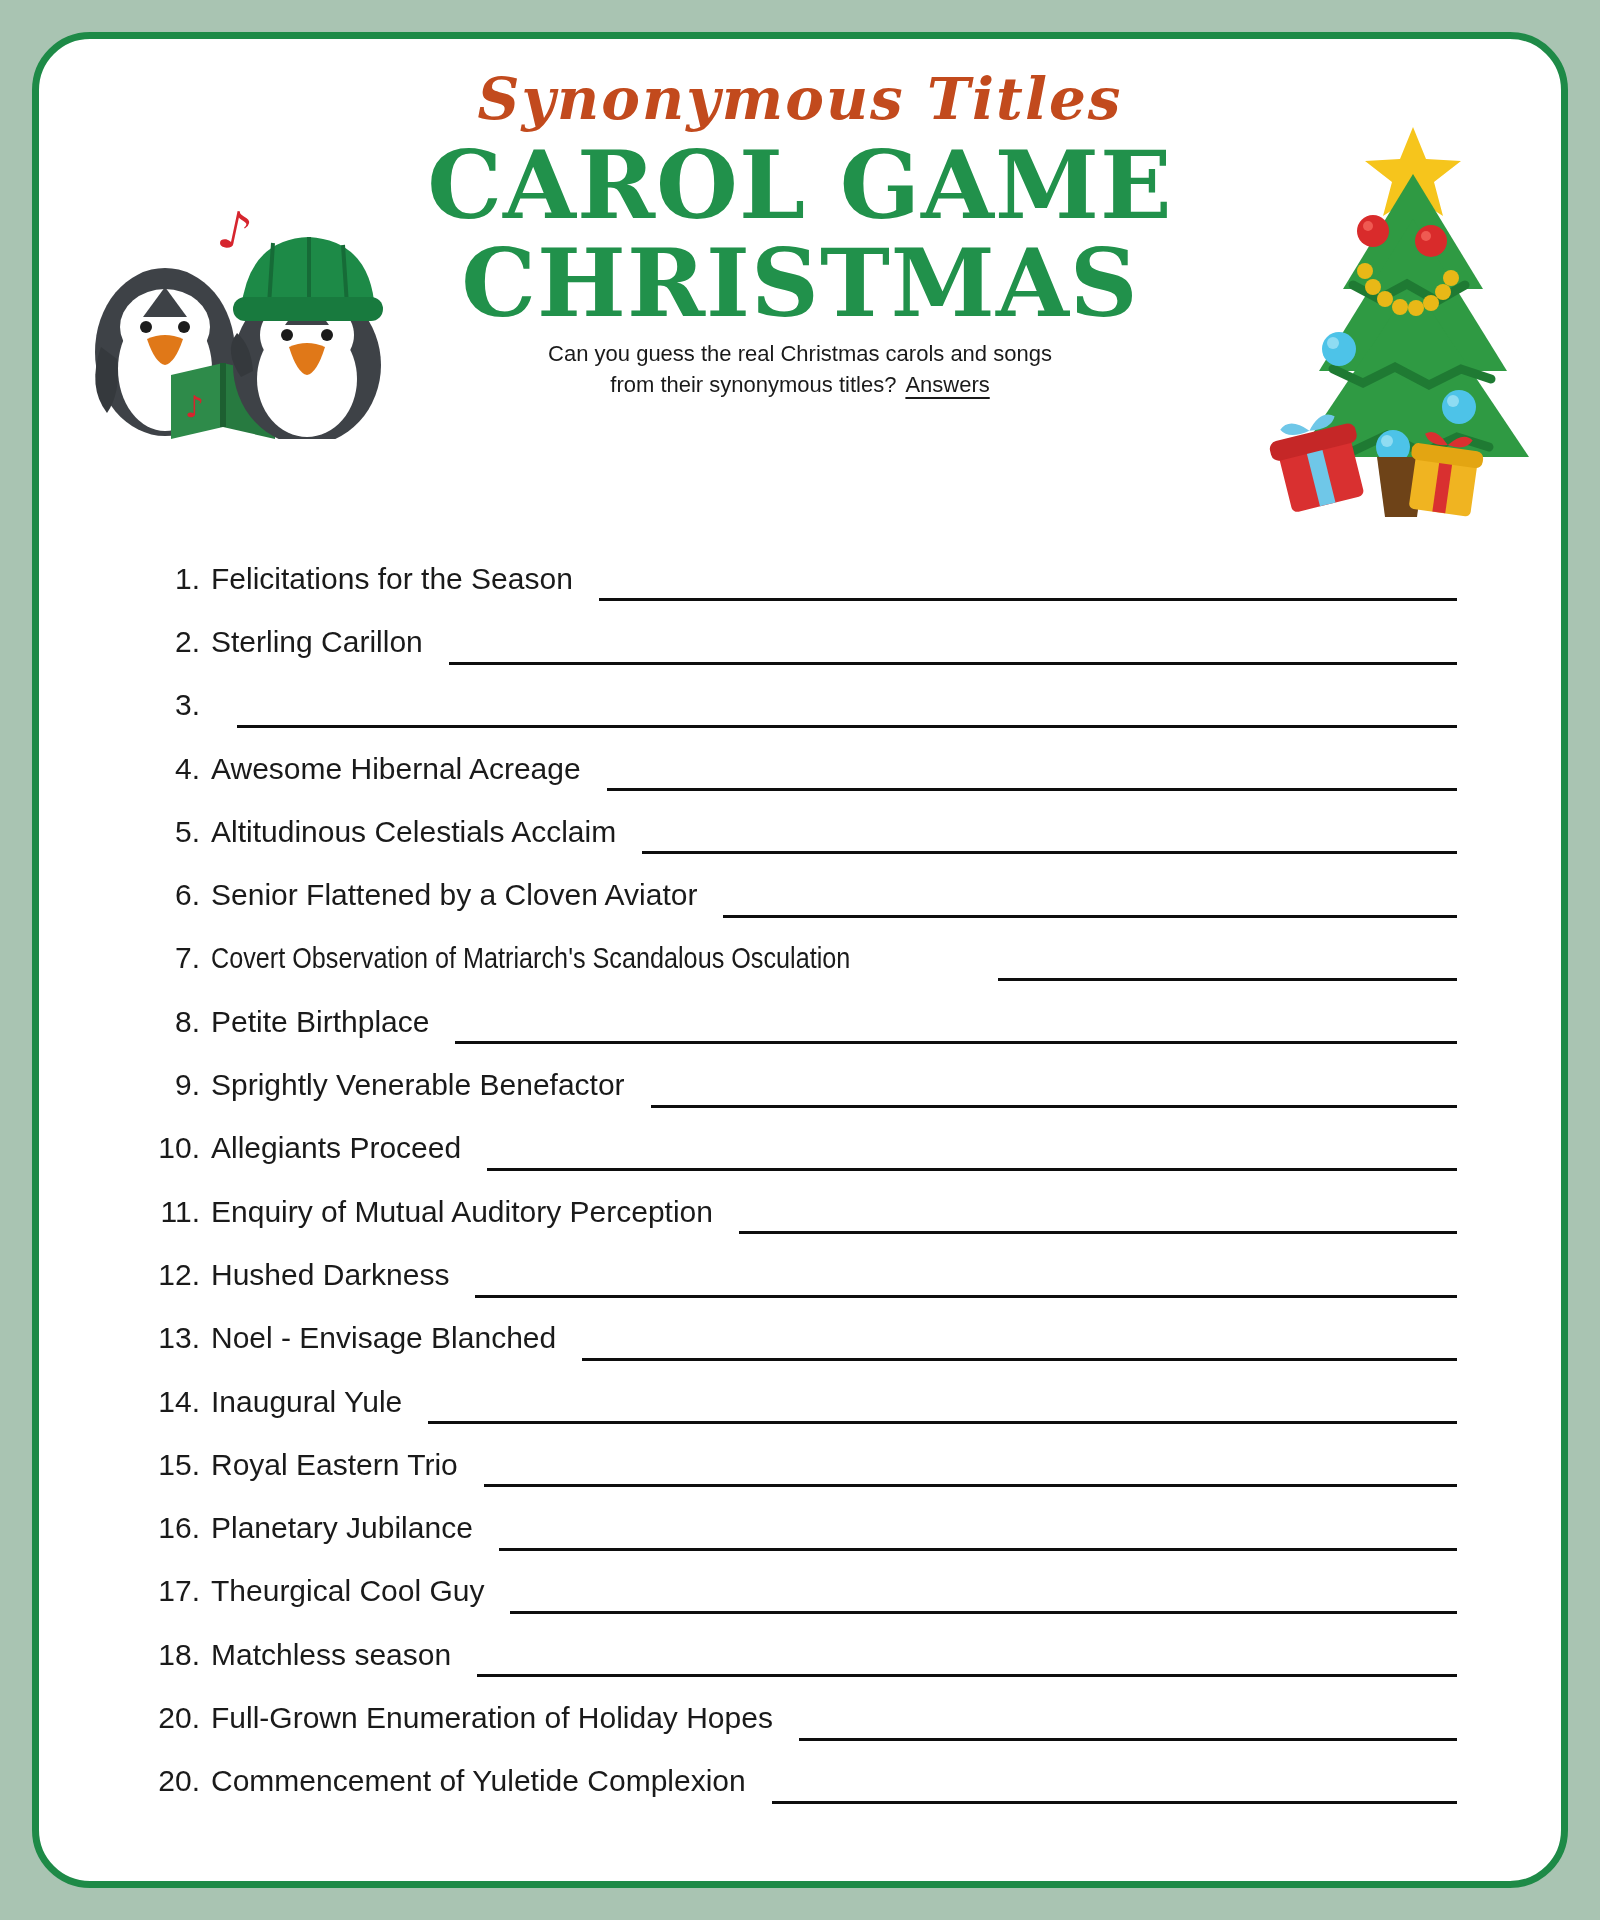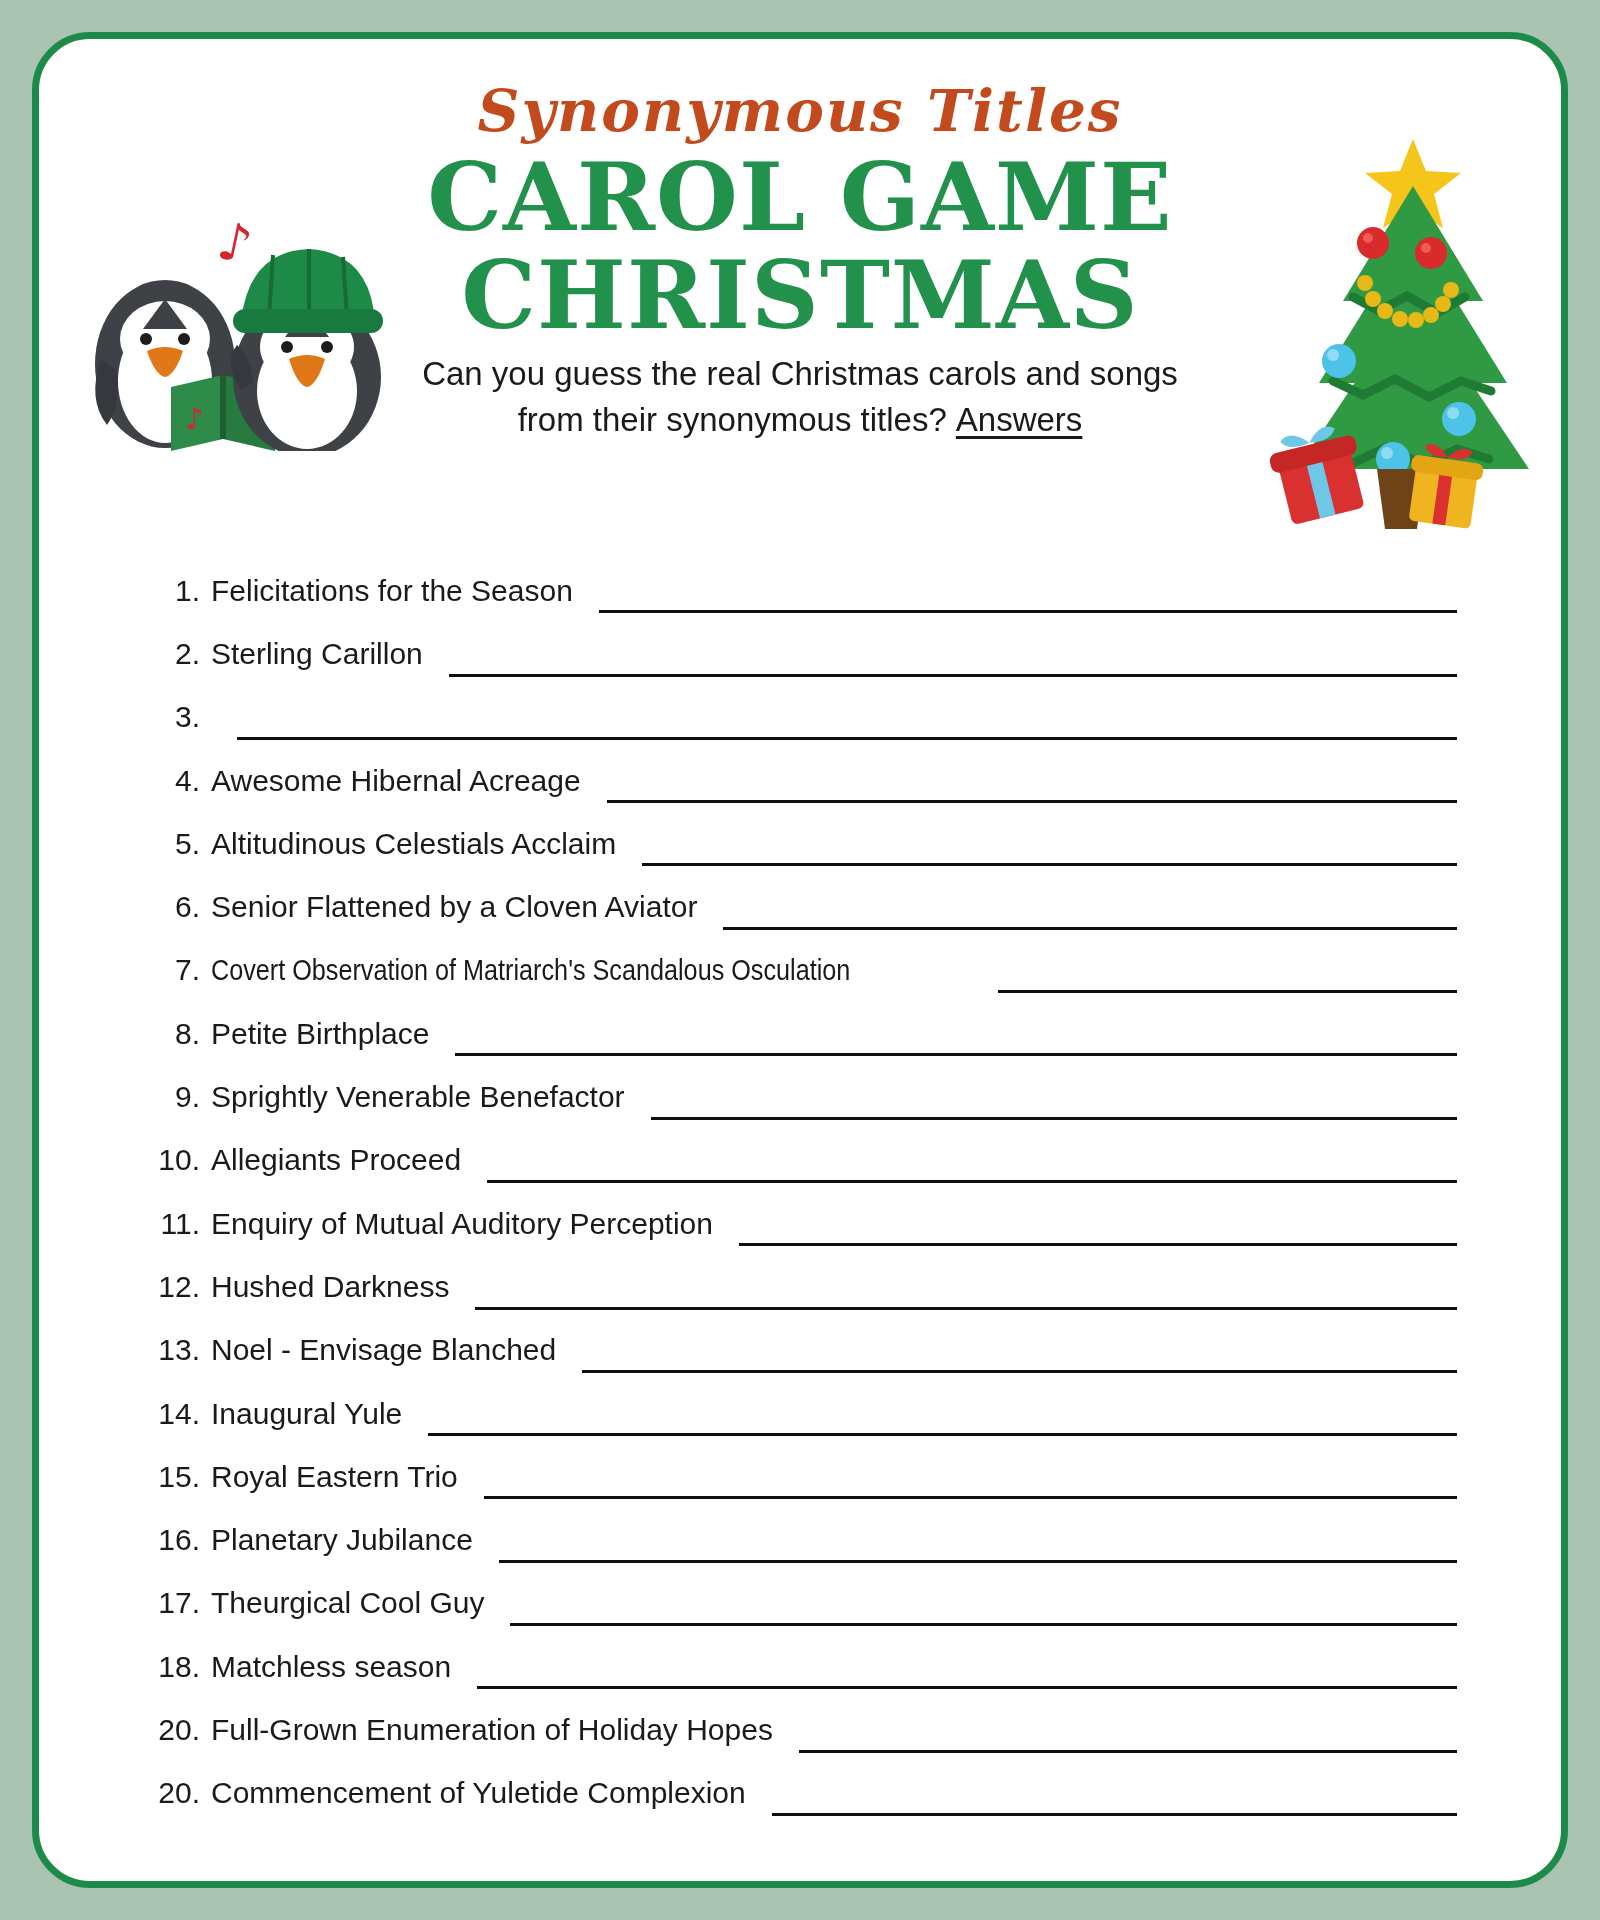--- a/index.html
+++ b/index.html
@@ -24,41 +24,41 @@
     width: 1536px; height: 1856px;
     background: #ffffff;
     border: 7px solid var(--card-border);
     border-radius: 58px;
     overflow: hidden;
   }
   
   .header { position: relative; height: 470px; }
   .penguins { position: absolute; left: 34px; top: 148px; width: 316px; height: 252px; }
   .tree     { position: absolute; right: 14px; top: 80px;  width: 286px; height: 400px; }
-  .header-text { width: 980px; margin: 12px auto; text-align: center; padding-top: 26px; }
+  .header-text { width: 980px; margin: 0 auto; text-align: center; padding-top: 26px; }
   .pretitle {
     font-family: "DejaVu Serif", serif;
     font-style: italic;
     font-weight: bold;
     font-size: 58px;
     letter-spacing: 2px;
     color: var(--title-orange);
   }
   .big-title {
     font-family: "DejaVu Serif", serif;
     font-weight: bold;
     font-size: 94px;
     line-height: 0.98;
     letter-spacing: 1px;
     color: var(--title-green);
     white-space: nowrap;
     margin-top: 6px;
   }
   .subtitle {
-    font-size: 33px;
+    font-size: 22px;
     line-height: 1.38;
     margin-top: 10px;
     color: var(--ink);
   }
   .answers-link {
     color: var(--ink);
     text-decoration: underline;
     text-underline-offset: 5px;
     margin-left: 9px;
     cursor: pointer;

